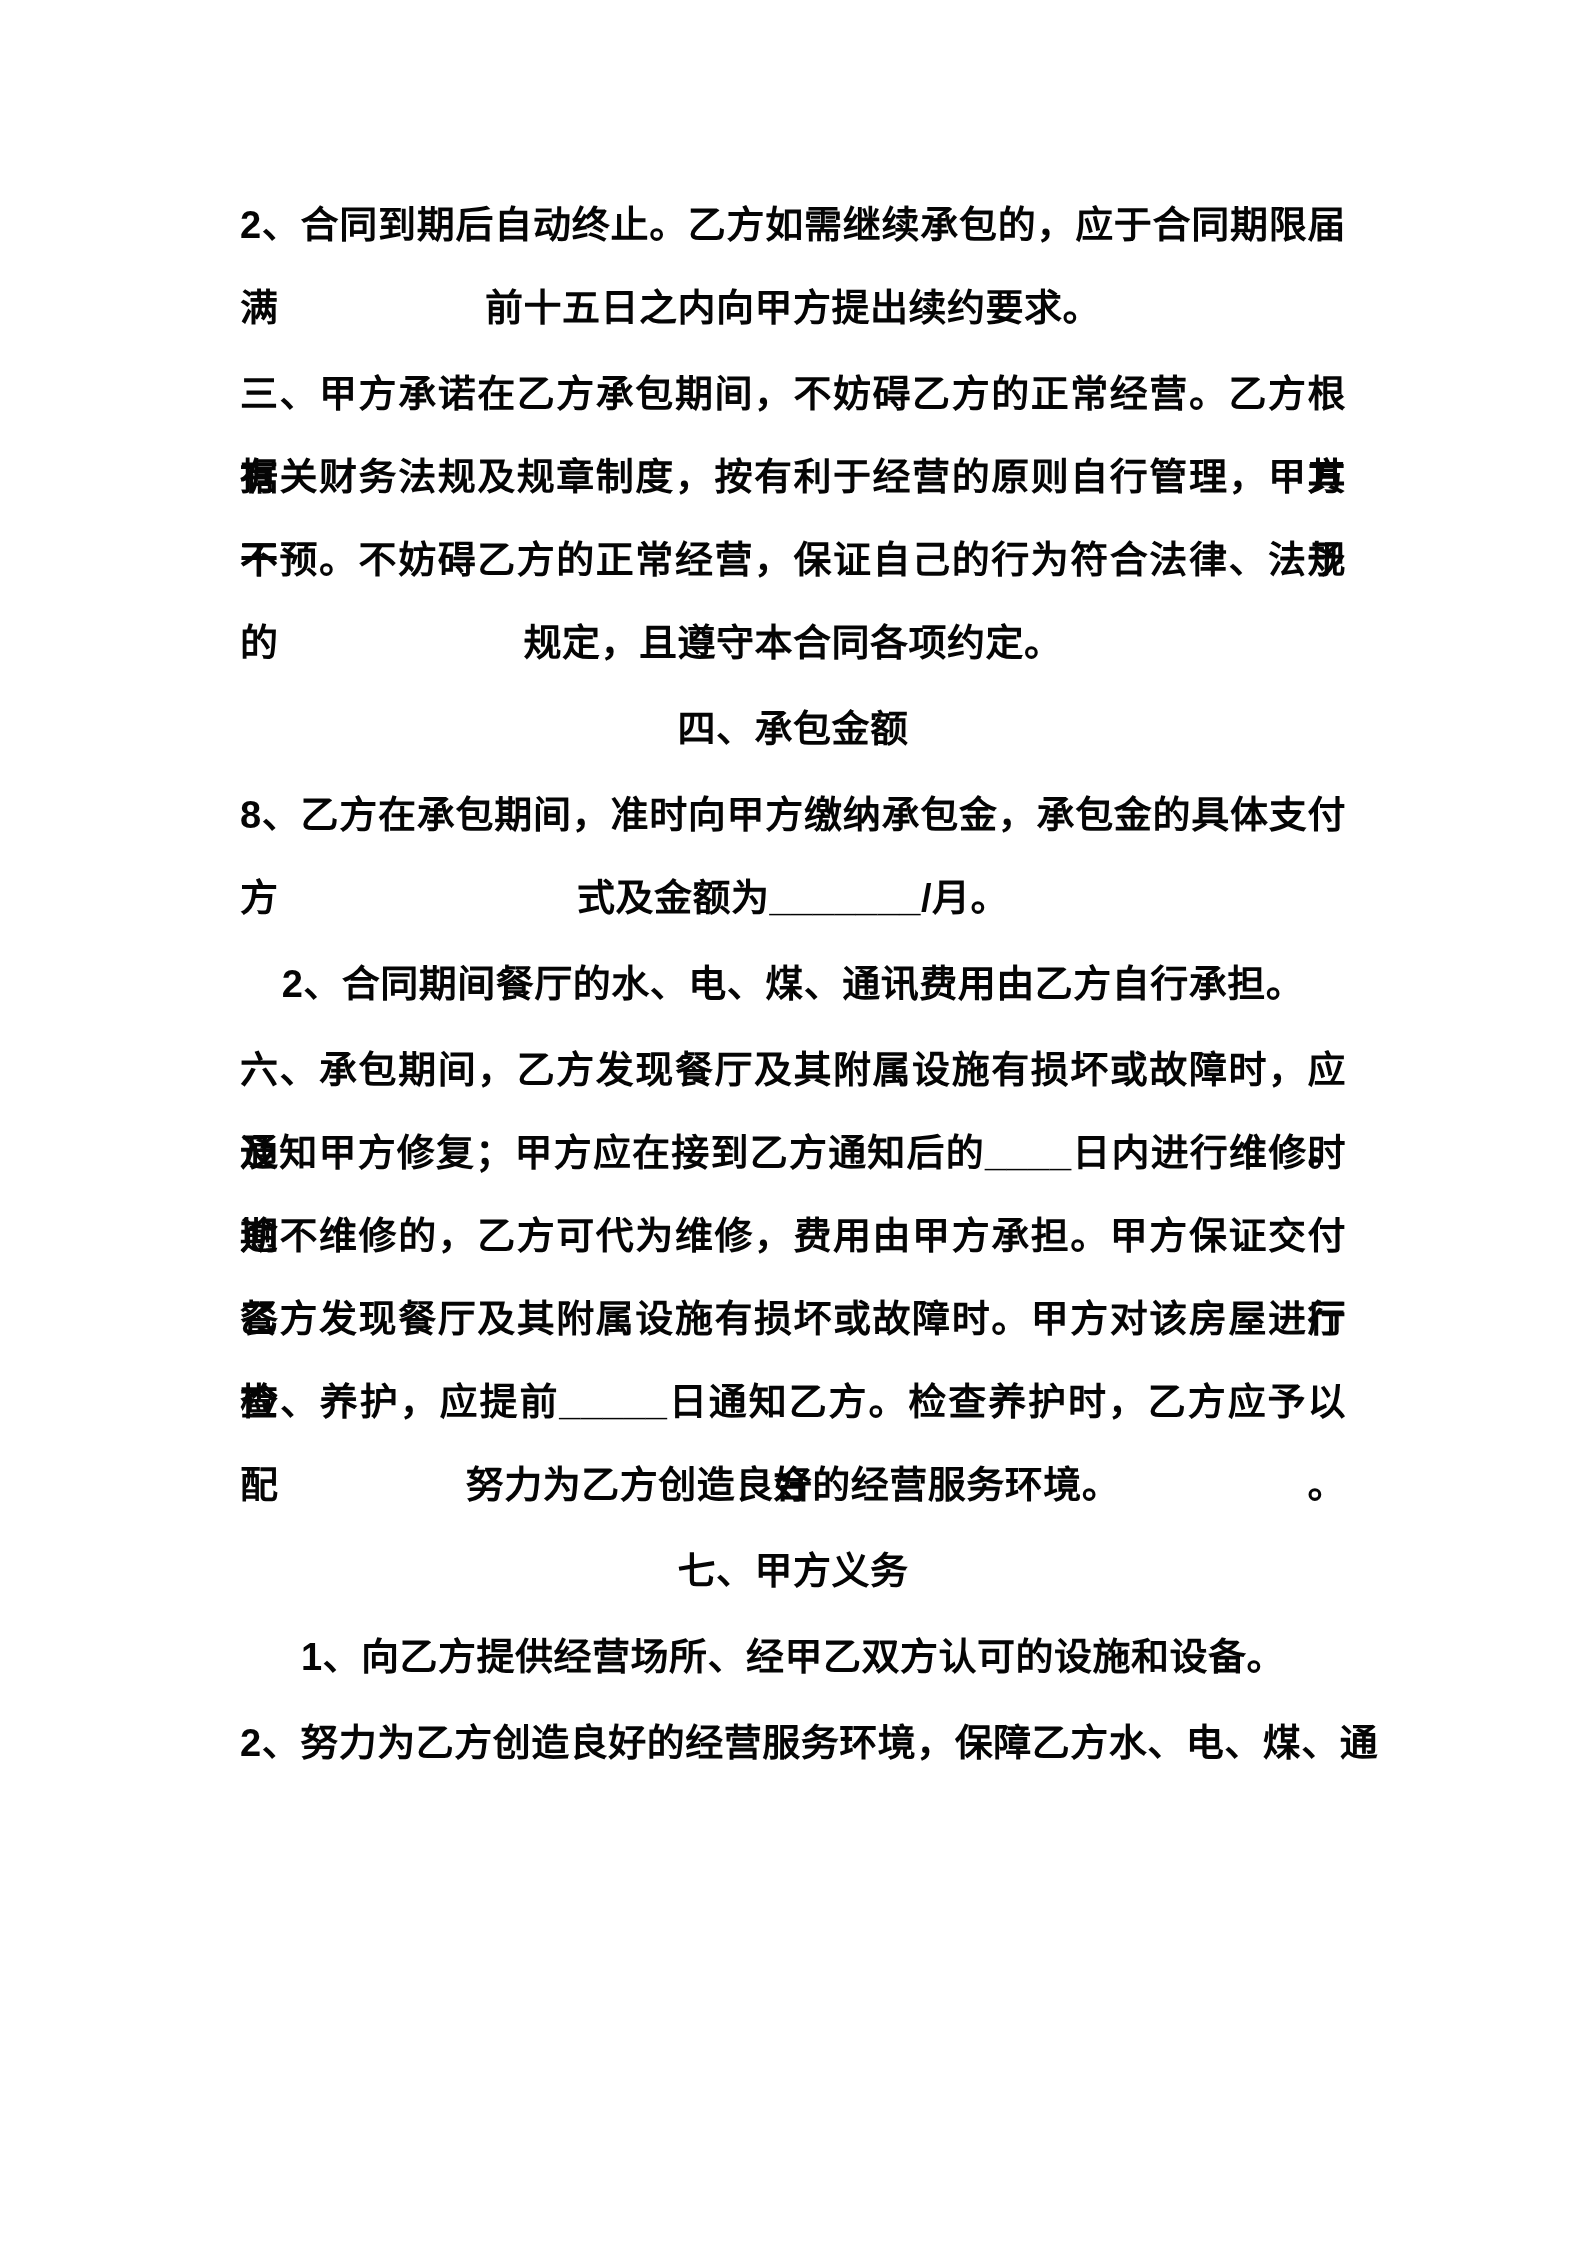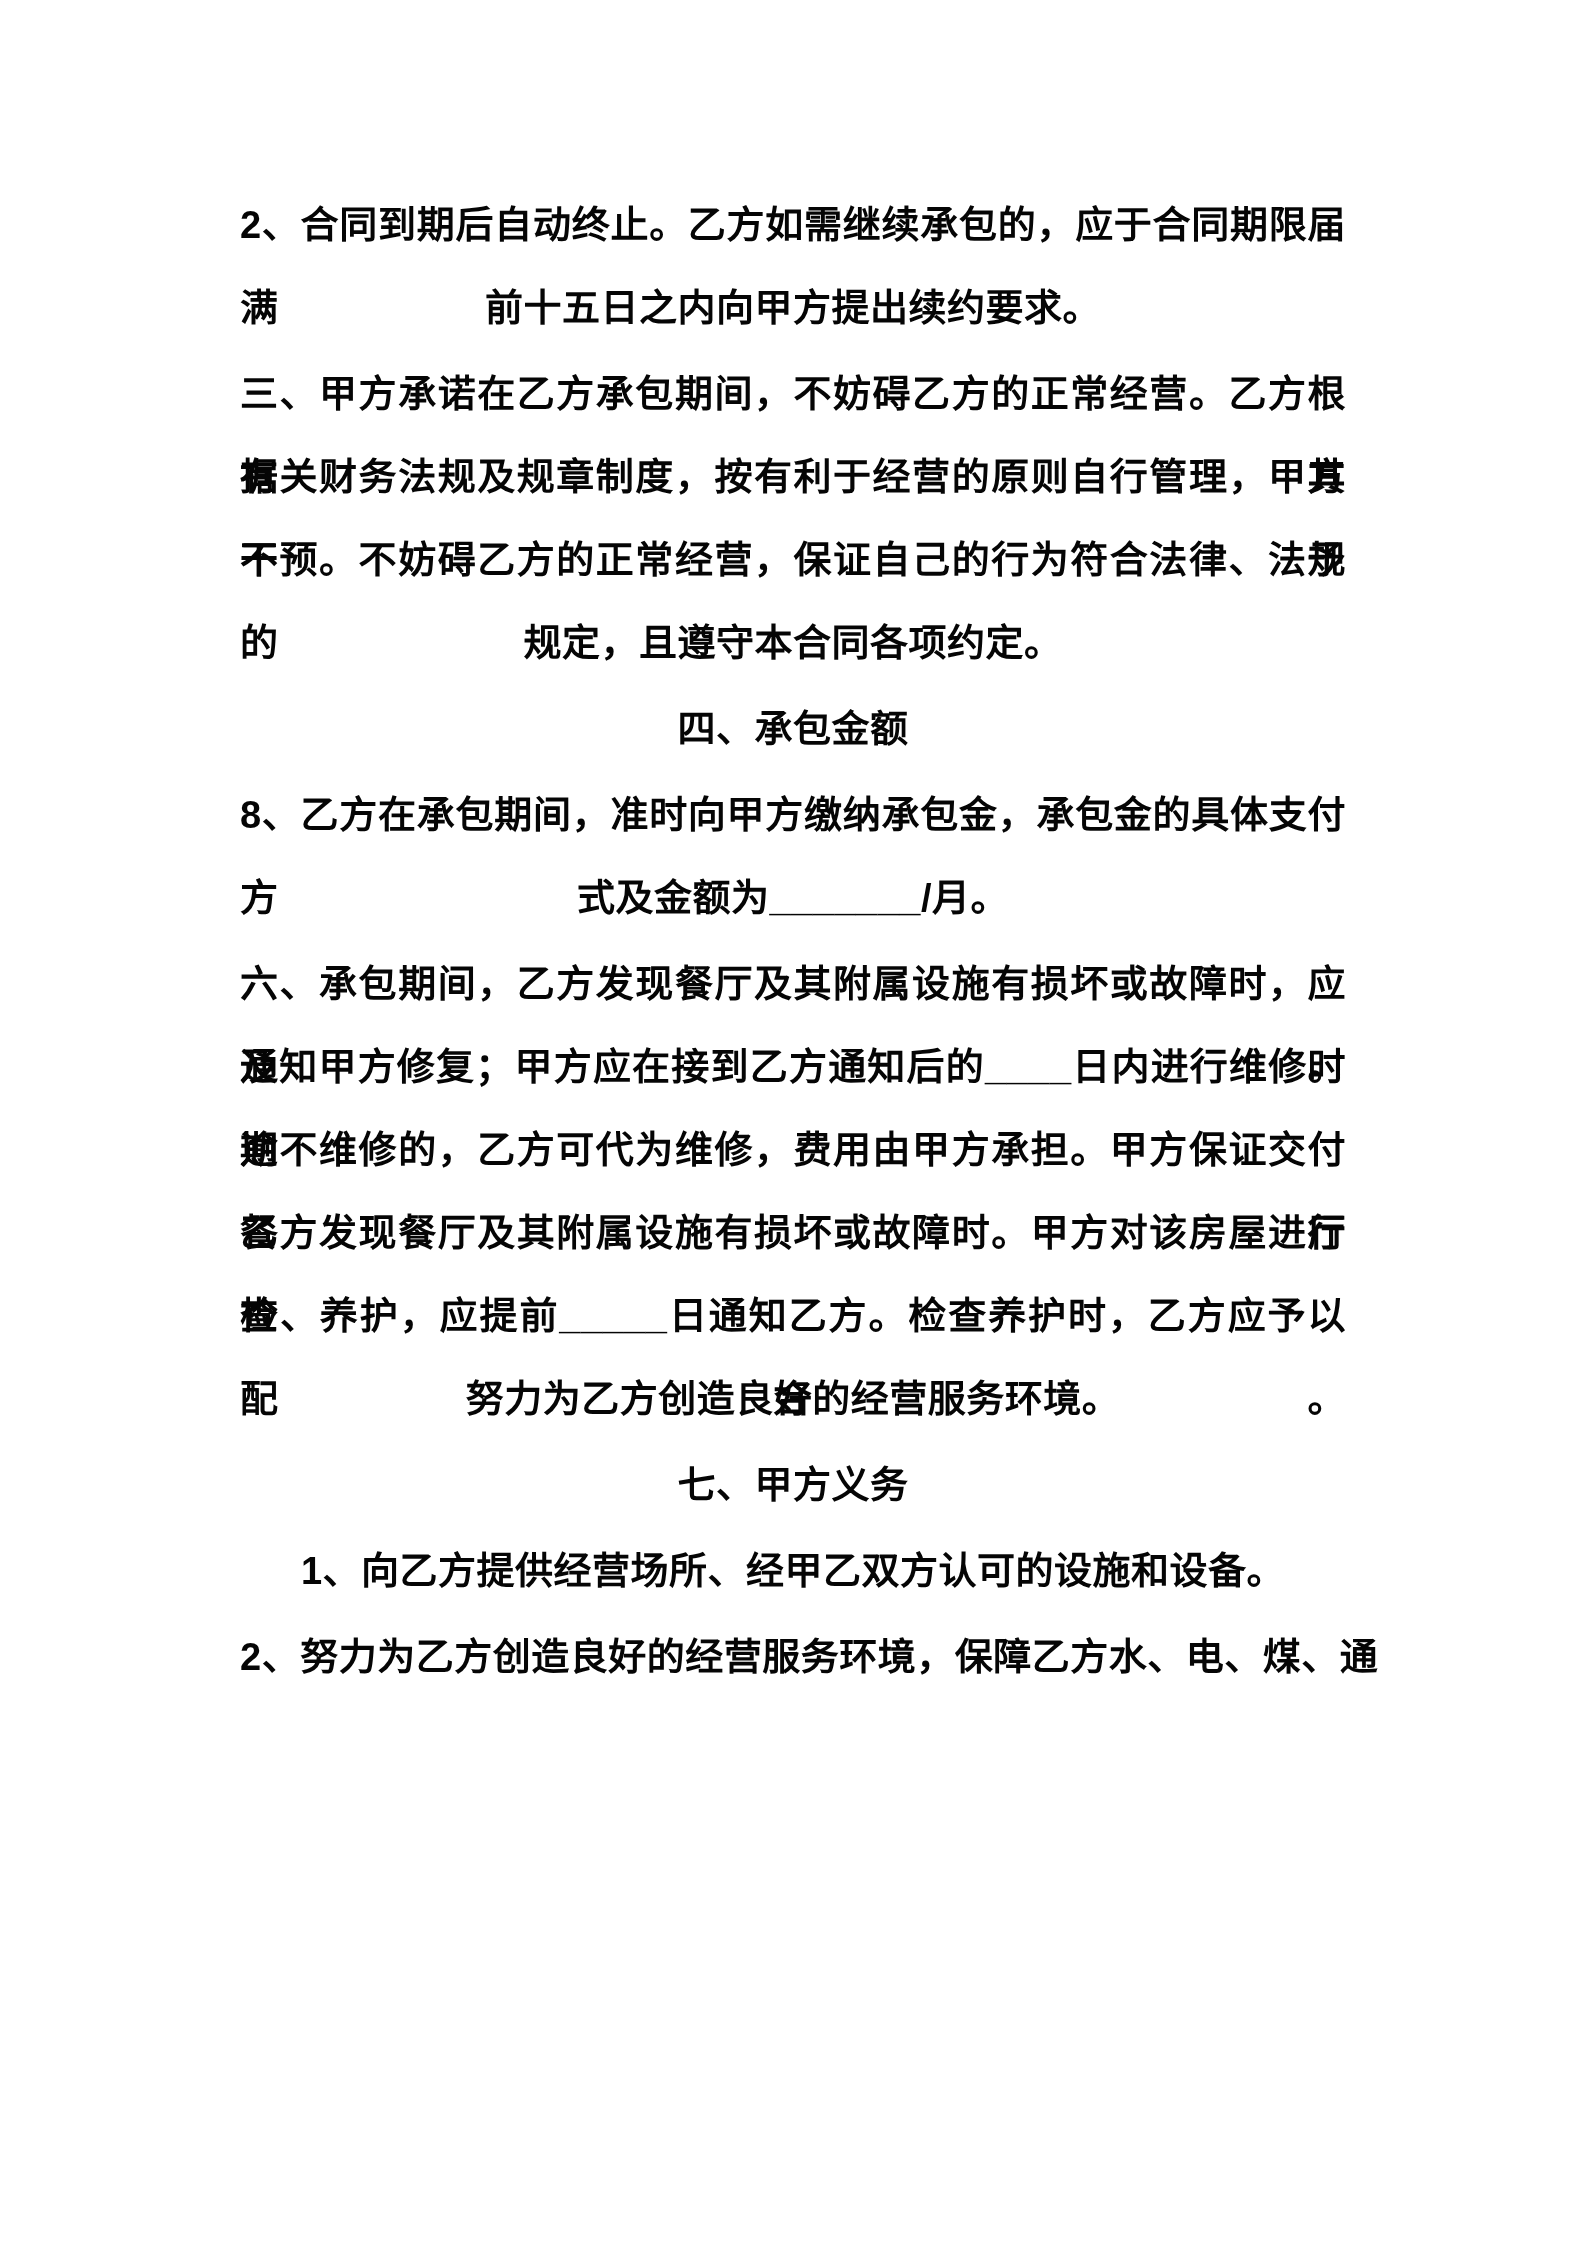--- a/index.html
+++ b/index.html
@@ -58,20 +58,23 @@
         <div class="line">规定，且遵守本合同各项约定。</div>
       </div>
       <div class="paragraph">
         <div class="line">四、承包金额</div>
       </div>
       <div class="paragraph">
         <div class="line full">8、乙方在承包期间，准时向甲方缴纳承包金，承包金的具体支付方</div>
         <div class="line">式及金额为_______/月。</div>
       </div>
       <div class="paragraph">
+        <div class="line">2、合同期间餐厅的水、电、煤、通讯费用由乙方自行承担。</div>
+      </div>
+      <div class="paragraph">
         <div class="line full">六、承包期间，乙方发现餐厅及其附属设施有损坏或故障时，应及时</div>
         <div class="line full">通知甲方修复；甲方应在接到乙方通知后的____日内进行维修。逾</div>
         <div class="line full">期不维修的，乙方可代为维修，费用由甲方承担。甲方保证交付餐厅</div>
         <div class="line full">乙方发现餐厅及其附属设施有损坏或故障时。甲方对该房屋进行检</div>
         <div class="line full">查、养护，应提前_____日通知乙方。检查养护时，乙方应予以配合。</div>
         <div class="line">努力为乙方创造良好的经营服务环境。</div>
       </div>
       <div class="paragraph">
         <div class="line">七、甲方义务</div>
       </div>

